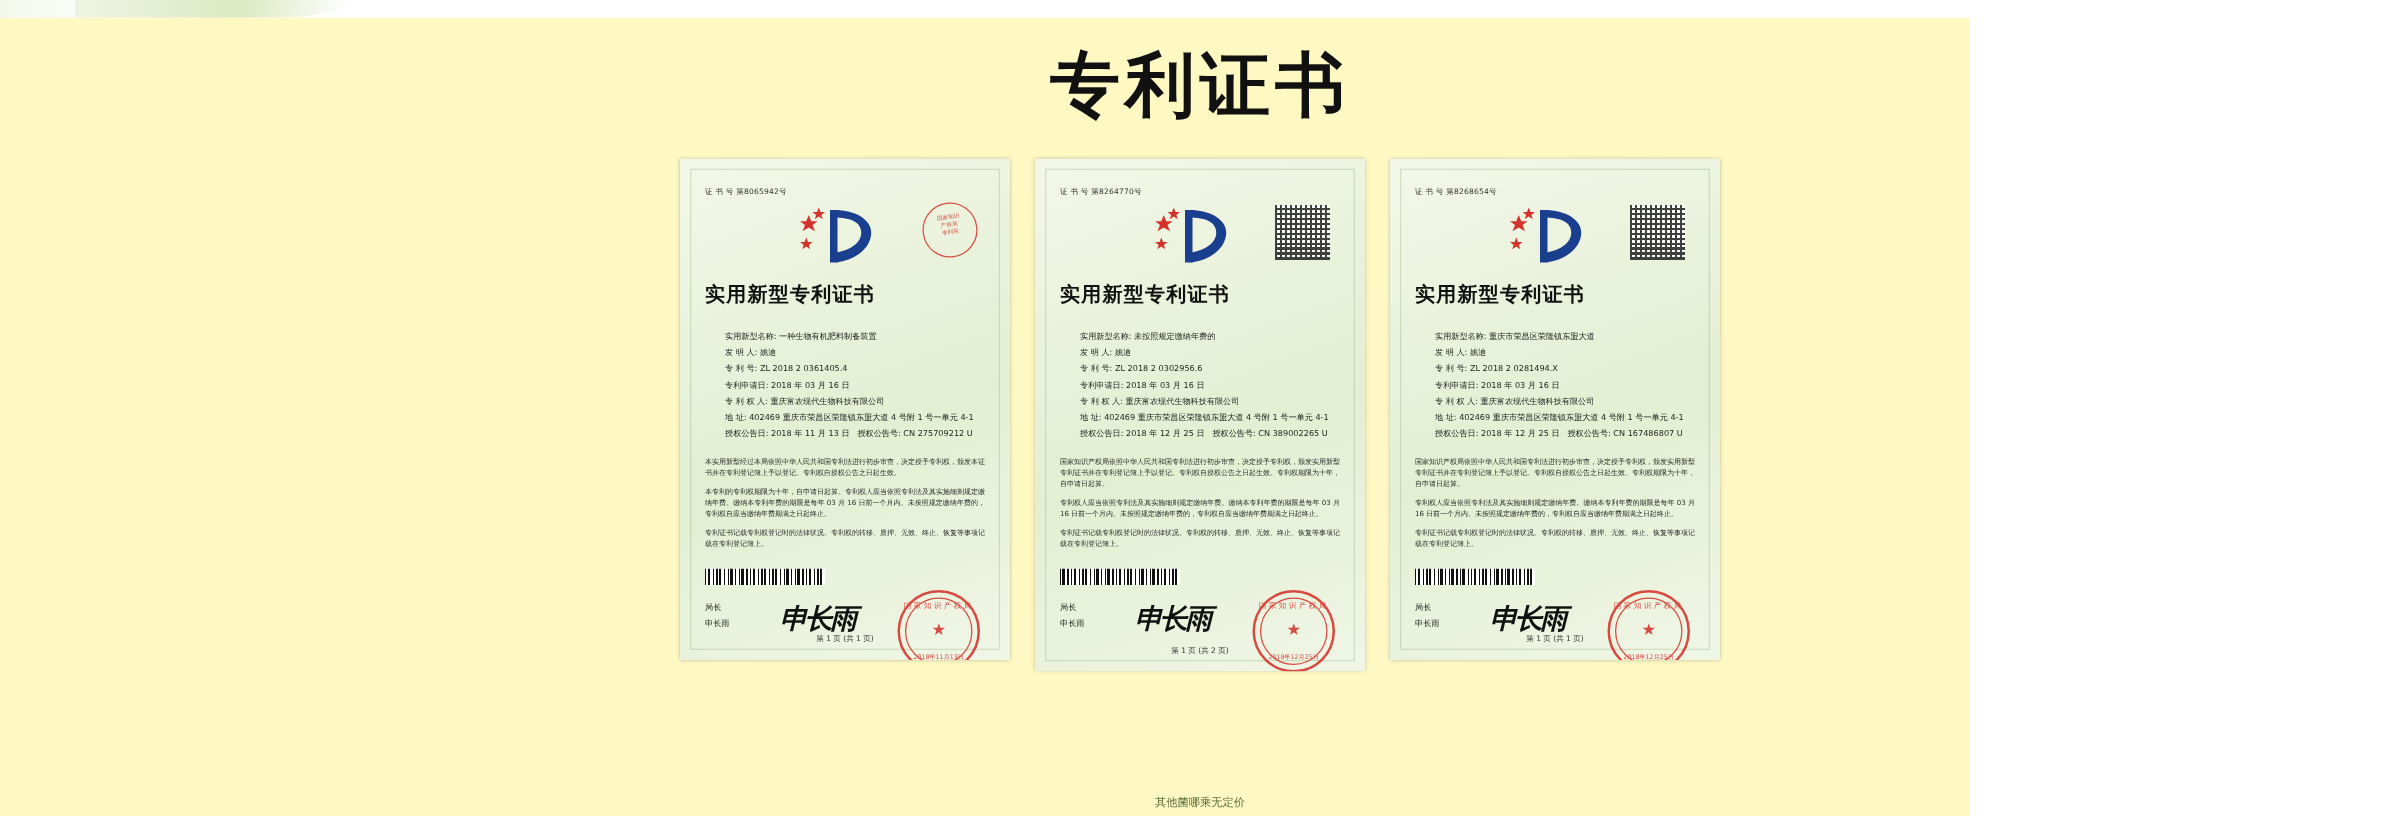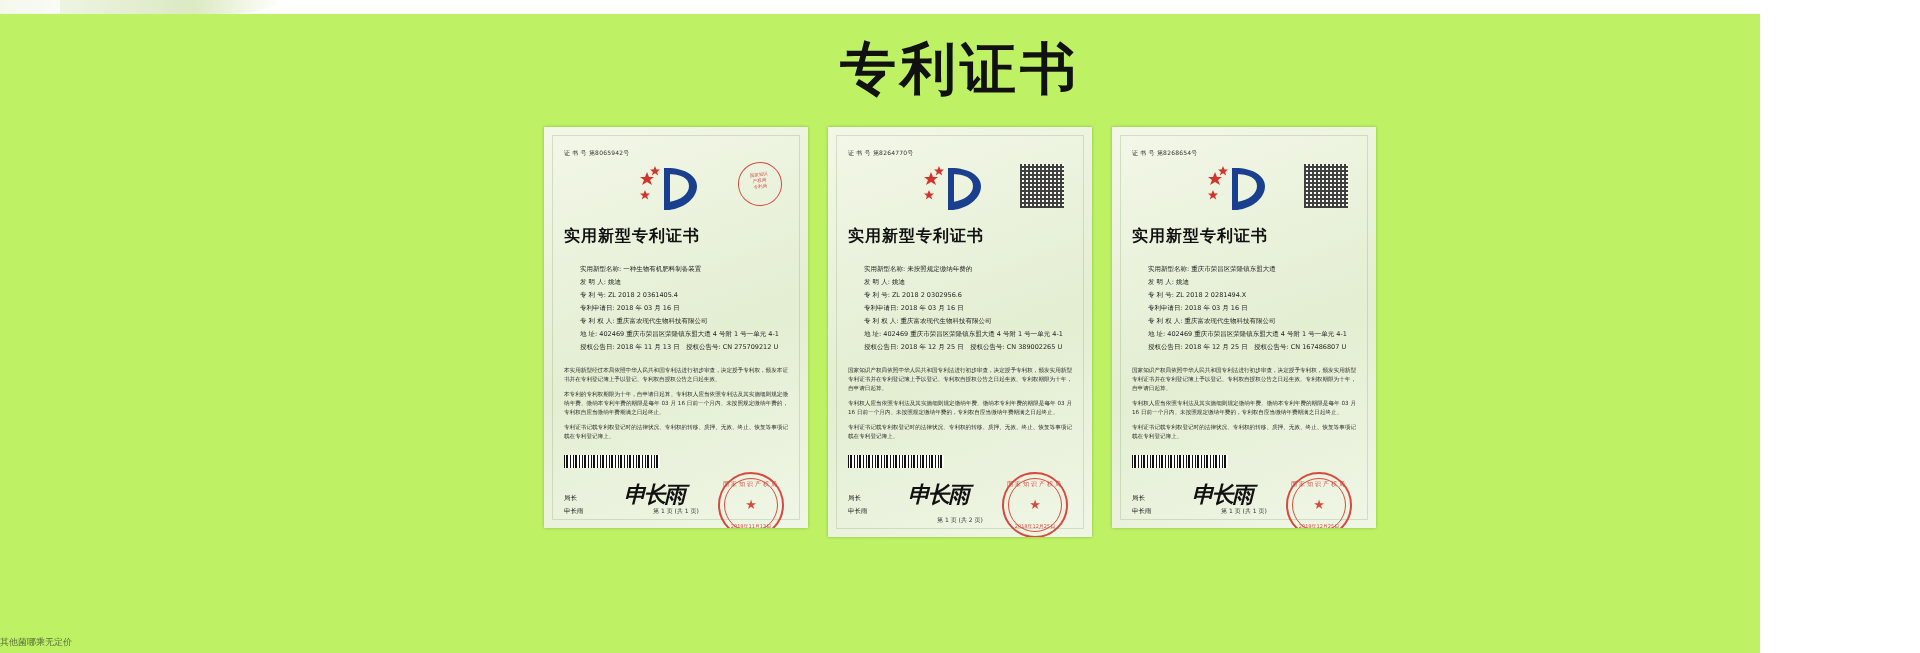--- a/index.html
+++ b/index.html
@@ -4,22 +4,22 @@
 <style>
   * { box-sizing: border-box; }
   html, body {
     margin: 0; padding: 0;
     width: 1920px; height: 653px;
     font-family: "Liberation Sans", sans-serif;
     overflow: hidden;
   }
   #page {
     position: relative;
-    width: 1760px; height: 653px;
-    background: #bef264;
+    width: 1576px; height: 653px;
+    background: #fef9c3;
     overflow: hidden;
   }
   
   .top-band {
     position: absolute; top: 0; left: 0;
     width: 1920px; height: 14px;
     background: #ffffff;
   }
   .top-swoosh {
     position: absolute; top: 0; left: 60px;
@@ -157,21 +157,21 @@
     background-color: #fff;
   }
 
   .sign-row {
     position: relative;
     margin-top: 6px;
     height: 58px;
   }
   .sign-labels {
     position: absolute;
-    left: 0; top: 18px;
+    left: 0; top: 6px;
     font-size: 6.5px;
     line-height: 13px;
   }
   .signature {
     position: absolute;
     left: 60px; top: 6px;
     font-family: "DejaVu Serif", "Liberation Serif", serif;
     font-size: 22px;
     font-weight: 700;
     font-style: italic;
@@ -218,21 +218,21 @@
     position: absolute;
     bottom: 12px; left: 0; width: 100%;
     text-align: center;
     font-size: 6px;
     color: #333;
   }
 
   .caption {
     position: absolute;
     bottom: 4px; left: 0; width: 1920px;
-    text-align: left;
+    text-align: center;
     font-size: 9px;
     color: #5a6b3a;
     font-family: "DejaVu Sans", "Liberation Sans", sans-serif;
   }
 </style>
 </head>
 <body>
 
 <div id="page">
 

